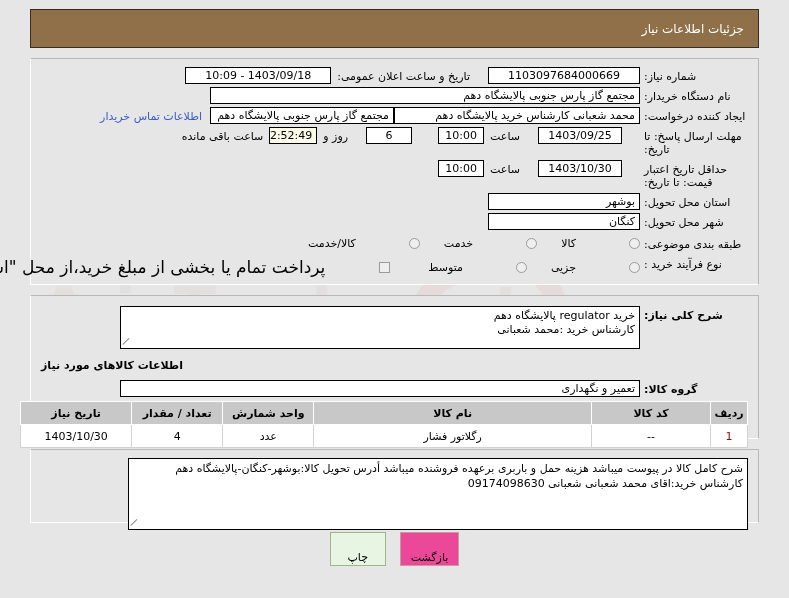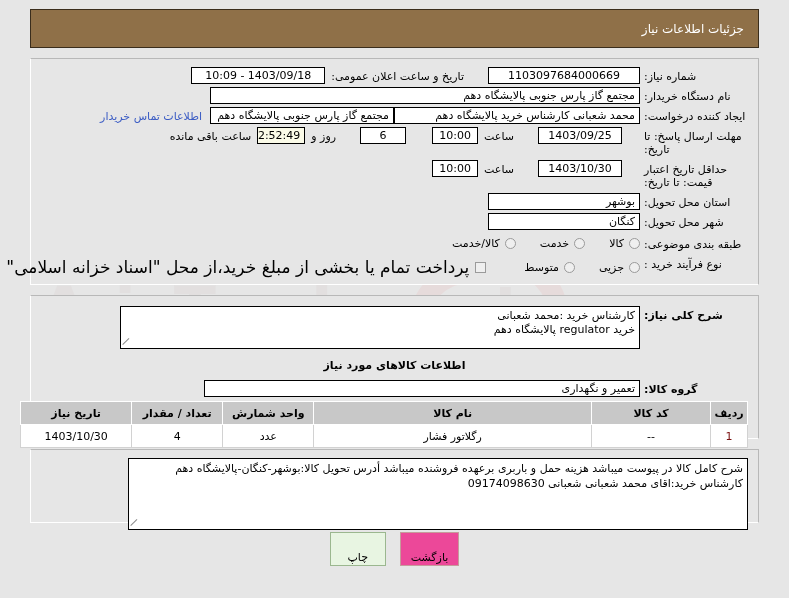--- a/index.html
+++ b/index.html
@@ -133,42 +133,42 @@
   .fld.cream { background: #fbfbe8; }
   .w-num   { width: 152px; }
   .w-date  { width: 84px; }
   .w-time  { width:  46px; }
   .w-days  { width:  46px; }
   .w-clock { width:  48px; }
   .w-city  { width: 152px; }
 
   .inline-lbl {
     font-size: 11px;
-    padding: 3px 24px 0 6px;
+    padding: 3px 18px 0 6px;
     white-space: nowrap;
   }
 
   .link {
     color: #3b5cc4;
     font-size: 11px;
     padding: 3px 8px 0 0;
     white-space: nowrap;
     text-decoration: none;
     cursor: pointer;
   }
 
   .remain-text {
     font-size: 11px;
     padding: 3px 6px 0 0;
     white-space: nowrap;
   }
 
   
   .radio-group { display: flex; align-items: center; padding-top: 2px; }
-  .radio-item { display: flex; align-items: center; margin-left: 24px; white-space: nowrap; }
+  .radio-item { display: flex; align-items: center; margin-left: 24px; white-space: nowrap; gap: 48px; }
   .radio {
     width: 11px; height: 11px;
     border-radius: 50%;
     border: 1px solid #9a9a9a;
     background: #efefef;
     box-sizing: border-box;
     display: inline-block;
     margin-left: 5px;
     flex: none;
   }
@@ -213,21 +213,21 @@
     transform: rotate(-45deg);
     transform-origin: left bottom;
   }
   .ta-desc { width: 520px; height: 43px; }
   .ta-notes { width: 620px; height: 72px; line-height: 15px; }
 
   .section-head {
     font-size: 11px;
     font-weight: bold;
     margin: 10px 0 8px 0;
-    text-align: center;
+    text-align: left;
   }
 
   .lbl-bold { font-weight: bold; }
 
   
   table.items {
     border-collapse: collapse;
     width: 728px;
     margin: 4px 0 0 0;
     font-size: 11px;
@@ -294,21 +294,21 @@
   <div class="title-bar">
     <span class="title-text">جزئیات اطلاعات نیاز</span>
   </div>
 
   <div class="panel p1">
 
     <div class="row">
       <div class="lbl">شماره نیاز:</div>
       <div class="fld w-num">1103097684000669</div>
       <div class="inline-lbl">تاریخ و ساعت اعلان عمومی:</div>
-      <div class="fld w-date" style="width:134px">1403/09/18 - 10:09</div>
+      <div class="fld w-date" style="width:146px">1403/09/18 - 10:09</div>
     </div>
 
     <div class="row">
       <div class="lbl">نام دستگاه خریدار:</div>
       <div class="fld right" style="width:430px">مجتمع گاز پارس جنوبی  پالایشگاه دهم</div>
     </div>
 
     <div class="row">
       <div class="lbl">ایجاد کننده درخواست:</div>
       <div class="fld right" style="width:246px">محمد شعبانی کارشناس خرید پالایشگاه دهم</div>
@@ -380,31 +380,31 @@
       </div>
     </div>
 
   </div>
 
   <div class="panel p2">
 
     <div class="row">
       <div class="lbl lbl-bold">شرح کلی نیاز:</div>
       <div class="ta ta-desc">
+        <div>خرید regulator پالایشگاه دهم</div>
         <div>کارشناس خرید :محمد شعبانی</div>
-        <div>خرید regulator پالایشگاه دهم</div>
         <span class="grip"></span>
       </div>
     </div>
 
     <div class="section-head">اطلاعات کالاهای مورد نیاز</div>
 
     <div class="row">
       <div class="lbl lbl-bold">گروه کالا:</div>
-      <div class="fld right" style="width:436px">تعمیر و نگهداری</div>
+      <div class="fld right" style="width:520px">تعمیر و نگهداری</div>
     </div>
 
     <table class="items">
       <thead>
         <tr>
           <th class="col-idx">ردیف</th>
           <th class="col-code">کد کالا</th>
           <th class="col-name">نام کالا</th>
           <th class="col-unit">واحد شمارش</th>
           <th class="col-qty">تعداد / مقدار</th>

